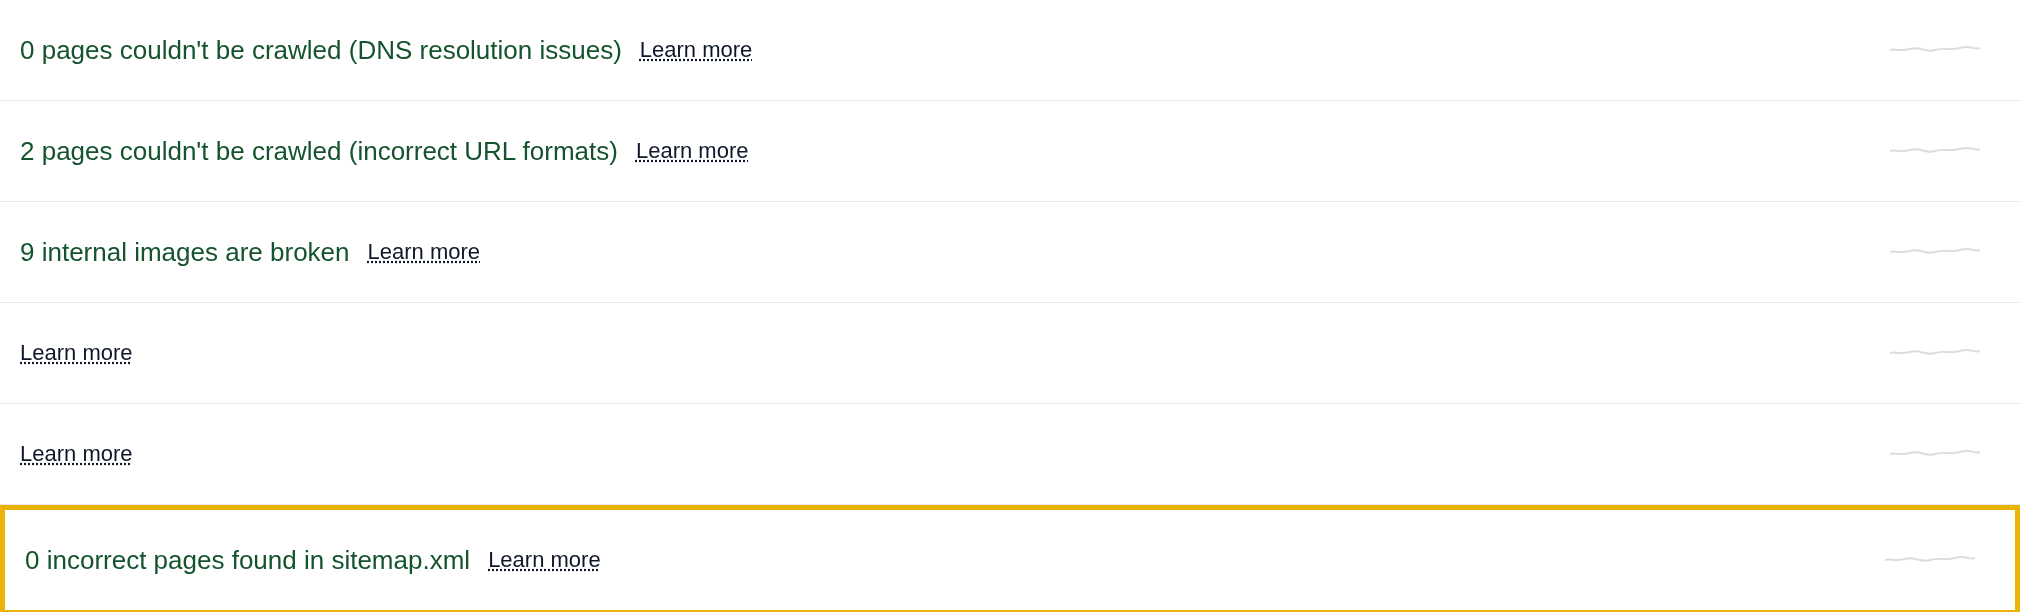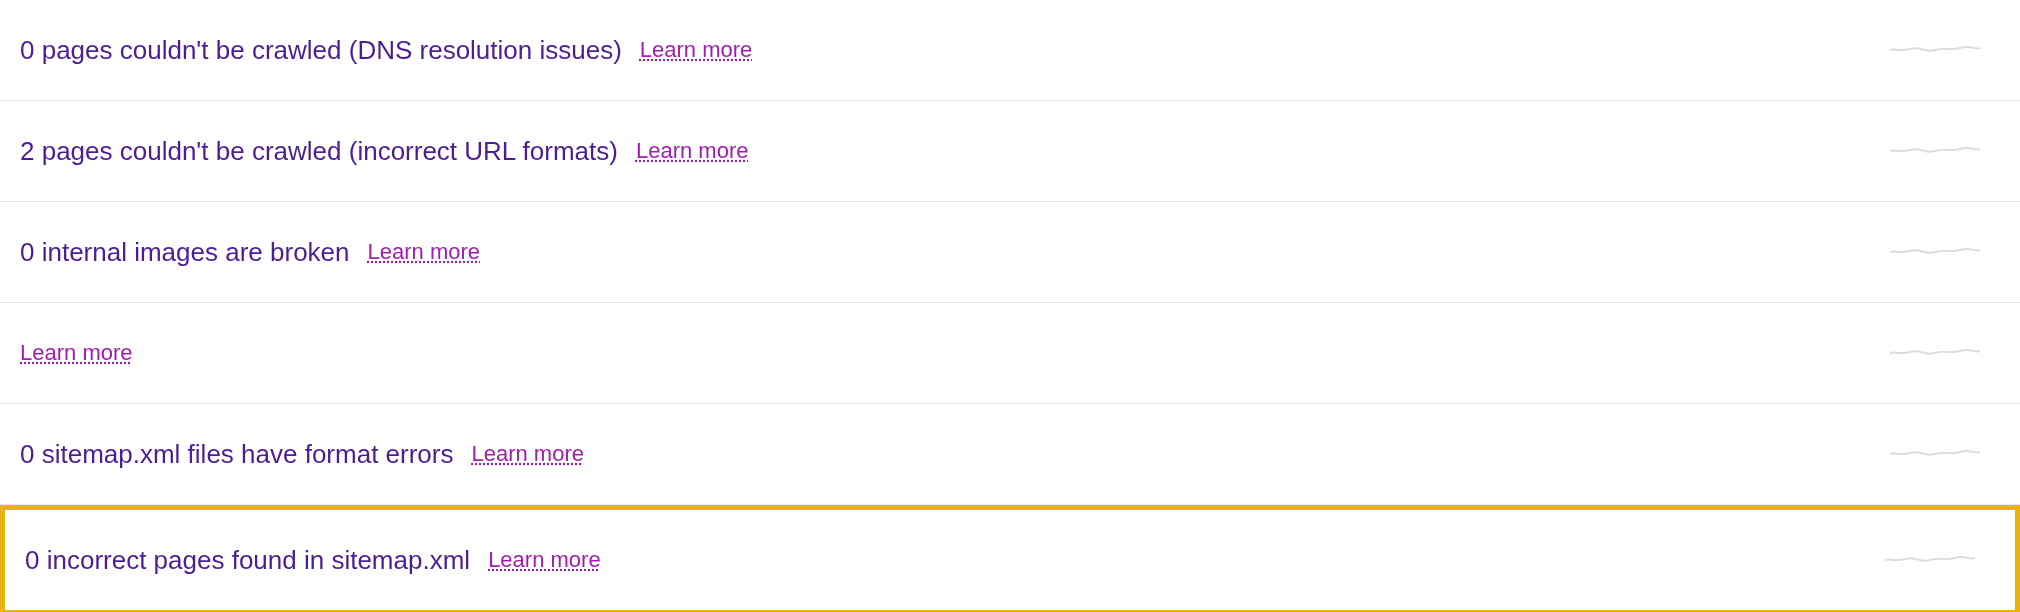--- a/index.html
+++ b/index.html
@@ -40,27 +40,27 @@
     }
 
     .row-left {
       display: flex;
       align-items: center;
       gap: 18px;
     }
 
     .row-text {
       font-size: 26px;
-      color: #4c1d95;
+      color: #14532d;
       font-weight: 500;
     }
 
     .learn-more-link {
       font-size: 22px;
-      color: #a21caf;
+      color: #0f172a;
       text-decoration: underline;
       text-decoration-style: dotted;
       cursor: pointer;
       border: none;
       background: none;
       padding: 0;
     }
 
     .sparkline {
       width: 90px;
@@ -85,38 +85,37 @@
       <div class="row-left">
         <span class="row-text">2 pages couldn't be crawled (incorrect URL formats)</span>
         <button class="learn-more-link">Learn more</button>
       </div>
       <div><svg width="90" height="40" viewBox="0 0 90 40" class="sparkline">
           <path d="M0,22 C5,20 10,24 20,21 C30,18 35,25 45,22 C55,19 60,23 70,20 C80,17 85,22 90,20" fill="none" stroke="#aaa" stroke-width="2"></path>
         </svg></div>
     </div>
     <div class="row">
       <div class="row-left">
-        <span class="row-text">0 internal images are broken</span>
+        <span class="row-text">9 internal images are broken</span>
         <button class="learn-more-link">Learn more</button>
       </div>
       <div><svg width="90" height="40" viewBox="0 0 90 40" class="sparkline">
           <path d="M0,22 C5,20 10,24 20,21 C30,18 35,25 45,22 C55,19 60,23 70,20 C80,17 85,22 90,20" fill="none" stroke="#aaa" stroke-width="2"></path>
         </svg></div>
     </div>
     <div class="row">
       <div class="row-left">
         <button class="learn-more-link">Learn more</button>
       </div>
       <div><svg width="90" height="40" viewBox="0 0 90 40" class="sparkline">
           <path d="M0,22 C5,20 10,24 20,21 C30,18 35,25 45,22 C55,19 60,23 70,20 C80,17 85,22 90,20" fill="none" stroke="#aaa" stroke-width="2"></path>
         </svg></div>
     </div>
     <div class="row">
       <div class="row-left">
-        <span class="row-text">0 sitemap.xml files have format errors</span>
         <button class="learn-more-link">Learn more</button>
       </div>
       <div><svg width="90" height="40" viewBox="0 0 90 40" class="sparkline">
           <path d="M0,22 C5,20 10,24 20,21 C30,18 35,25 45,22 C55,19 60,23 70,20 C80,17 85,22 90,20" fill="none" stroke="#aaa" stroke-width="2"></path>
         </svg></div>
     </div>
     <div class="row highlighted">
       <div class="row-left">
         <span class="row-text">0 incorrect pages found in sitemap.xml</span>
         <button class="learn-more-link">Learn more</button>

